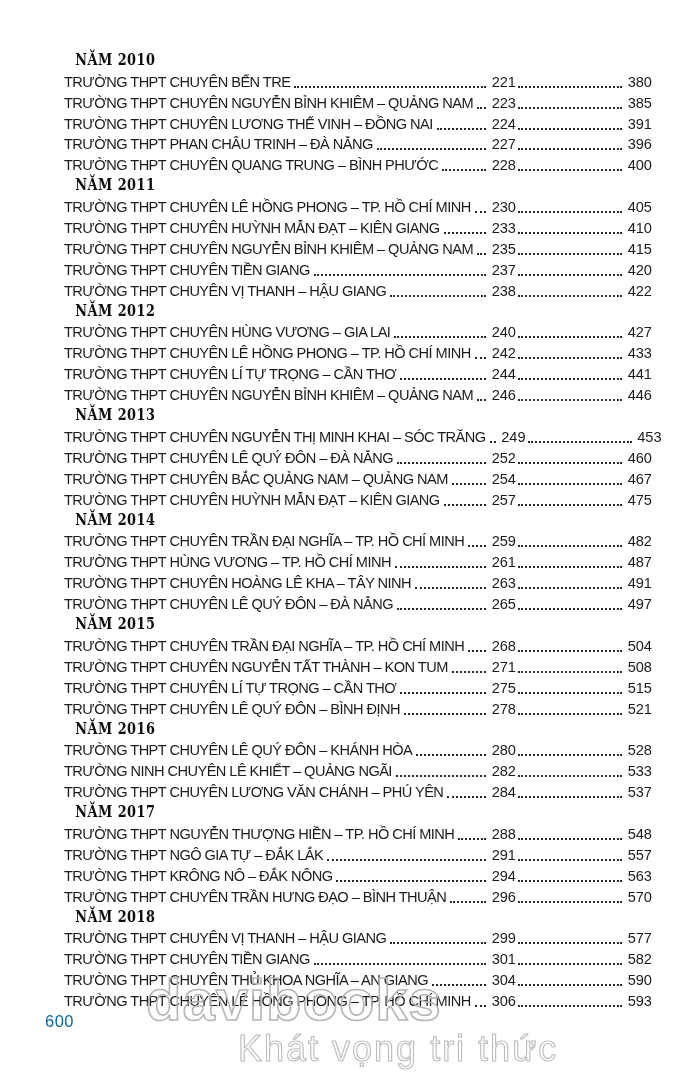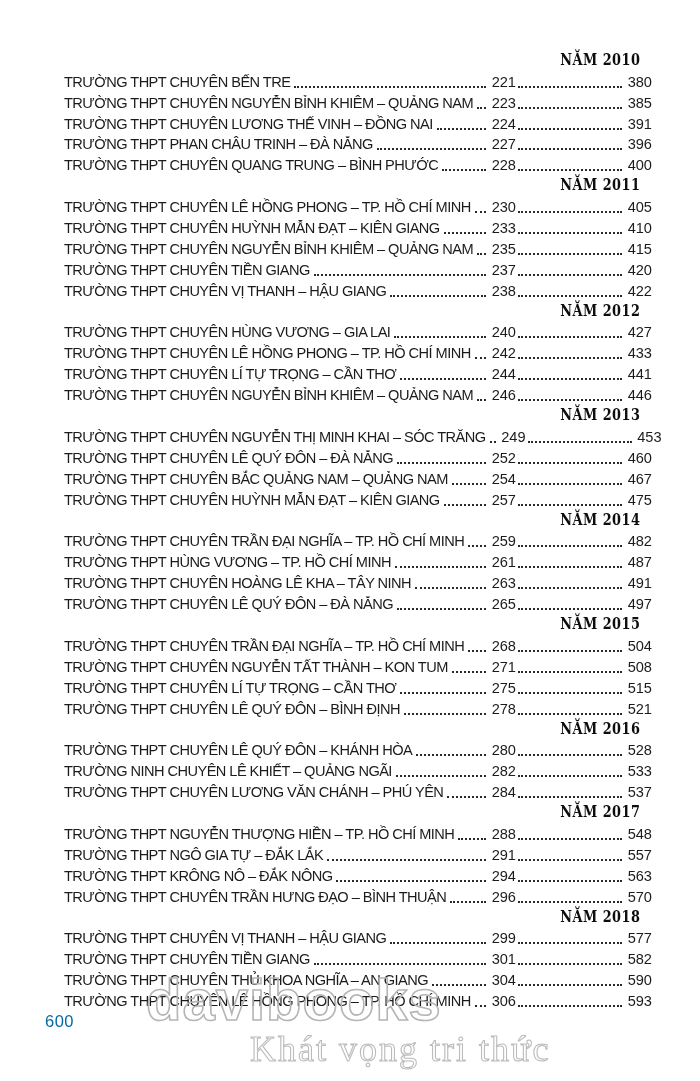--- a/index.html
+++ b/index.html
@@ -17,21 +17,21 @@
   }
   .page {
     position: absolute;
     left: 64px;
     top: 50px;
     width: 588px;
   }
   .year-header {
     height: 20.9px;
     line-height: 20.9px;
-    text-align: right;
+    text-align: left;
   }
   .year-label {
     display: inline-block;
     font-family: "DejaVu Serif", serif;
     font-weight: 700;
     font-size: 16.5px;
     letter-spacing: 0.6px;
     transform: scaleX(0.78);
     color: #0d0d0d;
     white-space: nowrap;
@@ -89,22 +89,21 @@
     font-weight: 700;
     letter-spacing: 1px;
     -webkit-text-stroke: 1.6px #b5b5b5;
   }
   .wm-slogan {
     left: 238px;
     top: 1028px;
     font-size: 36px;
     font-weight: 400;
     letter-spacing: 2px;
-    font-family: Liberation Serif, serif;
-    margin-left: 12px;
+    font-family: Liberation Sans, sans-serif;
     -webkit-text-stroke: 1.1px #bcbcbc;
   }
 </style>
 </head>
 <body>
 
 <div class="page">
   <div id="toc">
       <div class="year-header"><span class="year-label">NĂM 2010</span></div>
       <div class="row">

